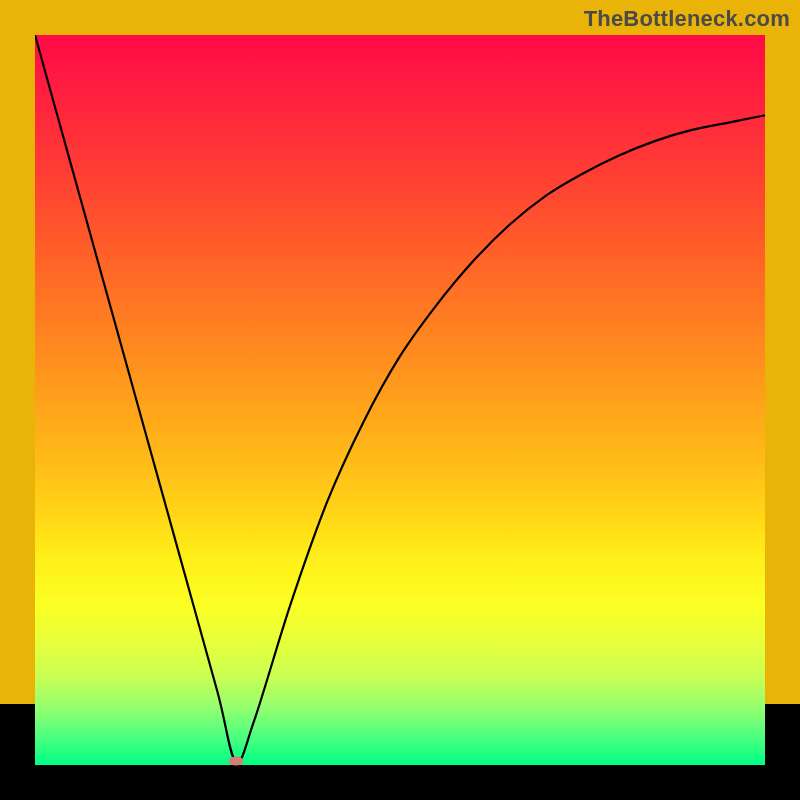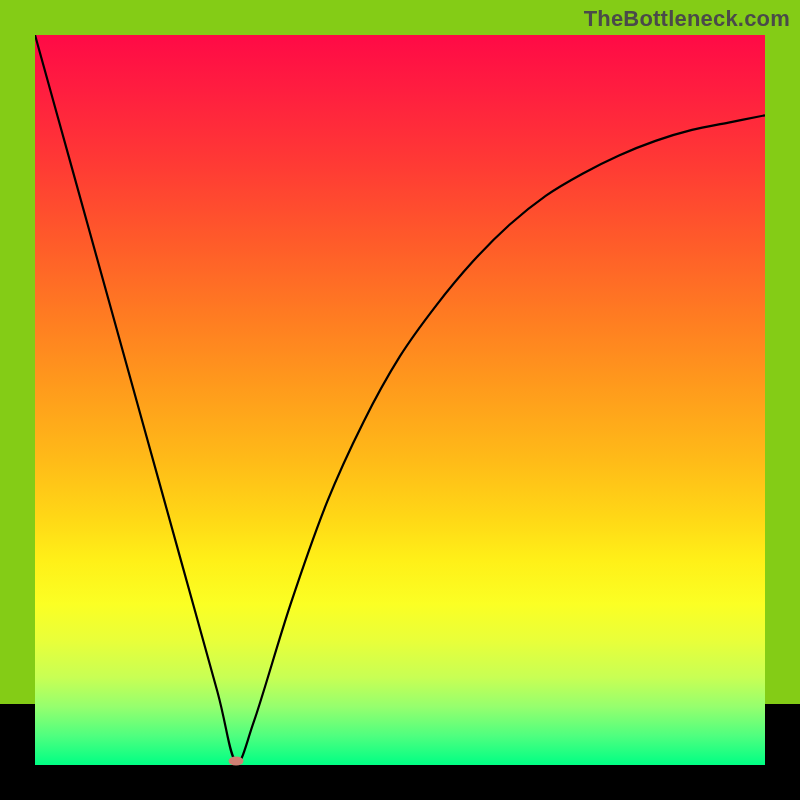--- a/index.html
+++ b/index.html
@@ -8,21 +8,21 @@
     width: 800px;
     height: 800px;
     background: #000;
     overflow: hidden;
     font-family: Arial, Helvetica, sans-serif;
   }
   .frame {
     position: relative;
     width: 800px;
     height: 704px;
-    background: #84cc16;
+    background: #eab308;
   }
   .plot-area {
     position: absolute;
     left: 35px;
     top: 35px;
     width: 730px;
     height: 730px;
     
     background: linear-gradient(to bottom,
       #ff0a46 0%,

